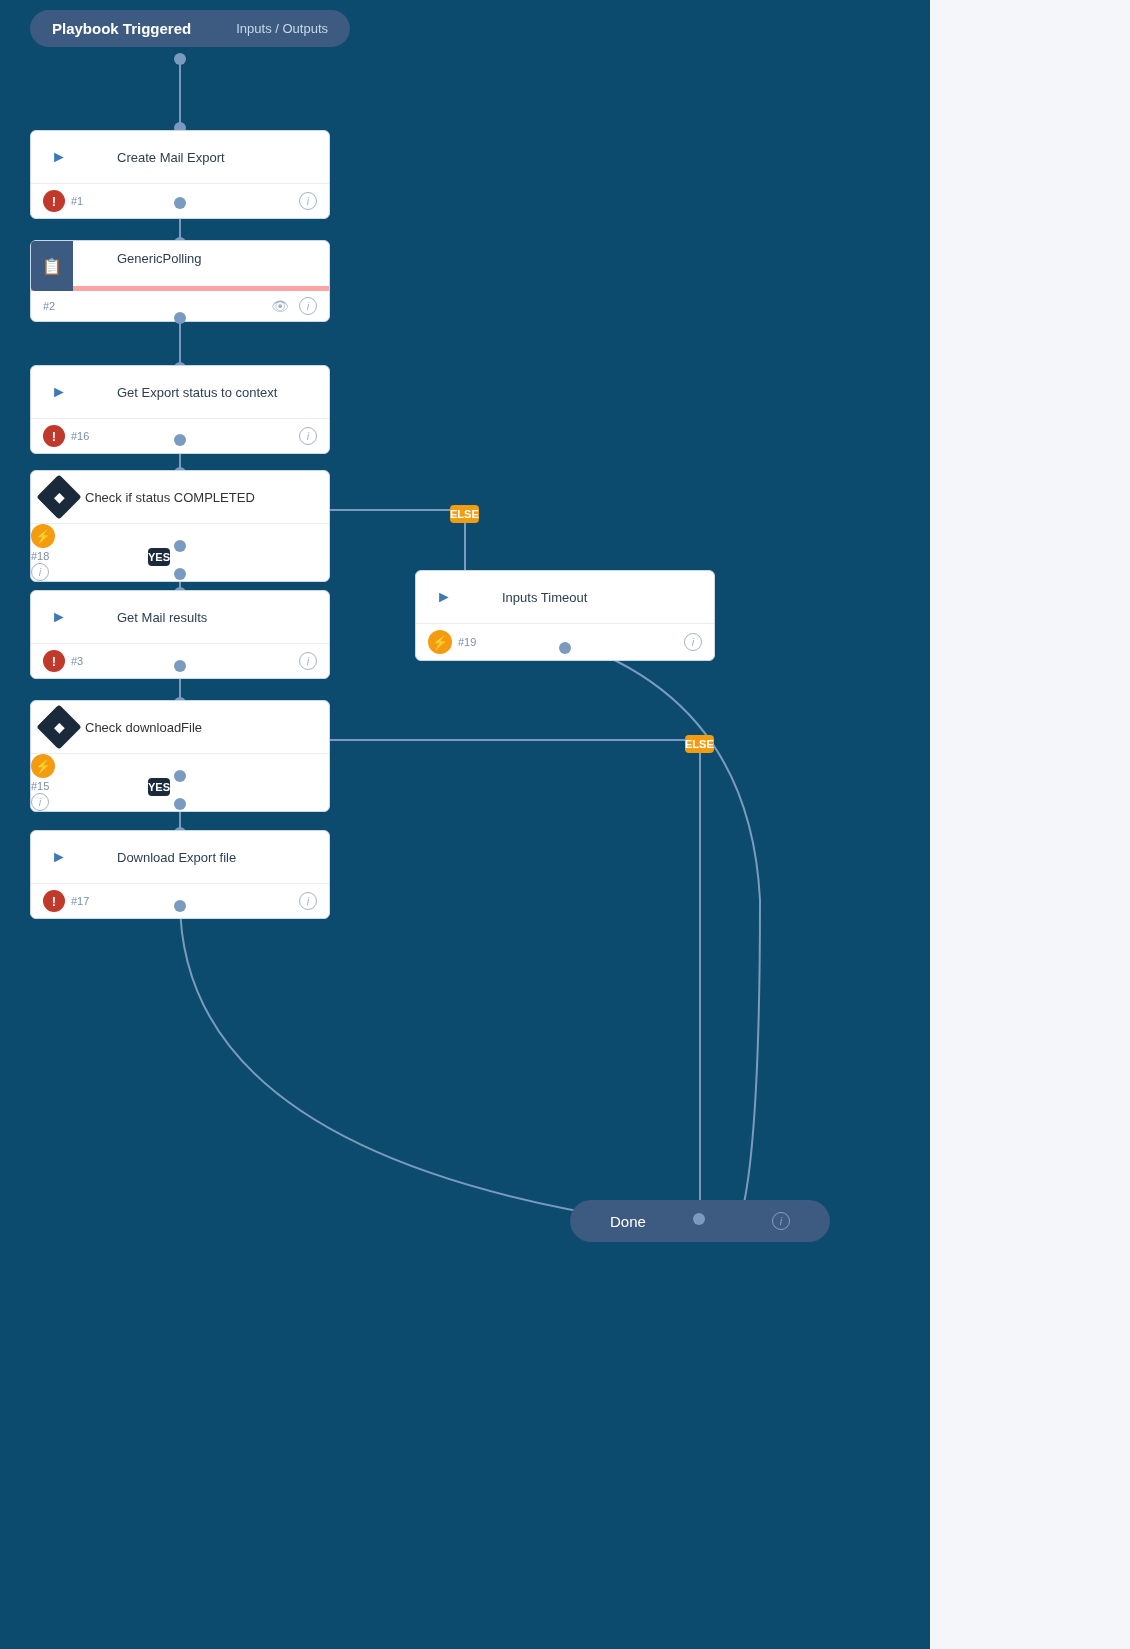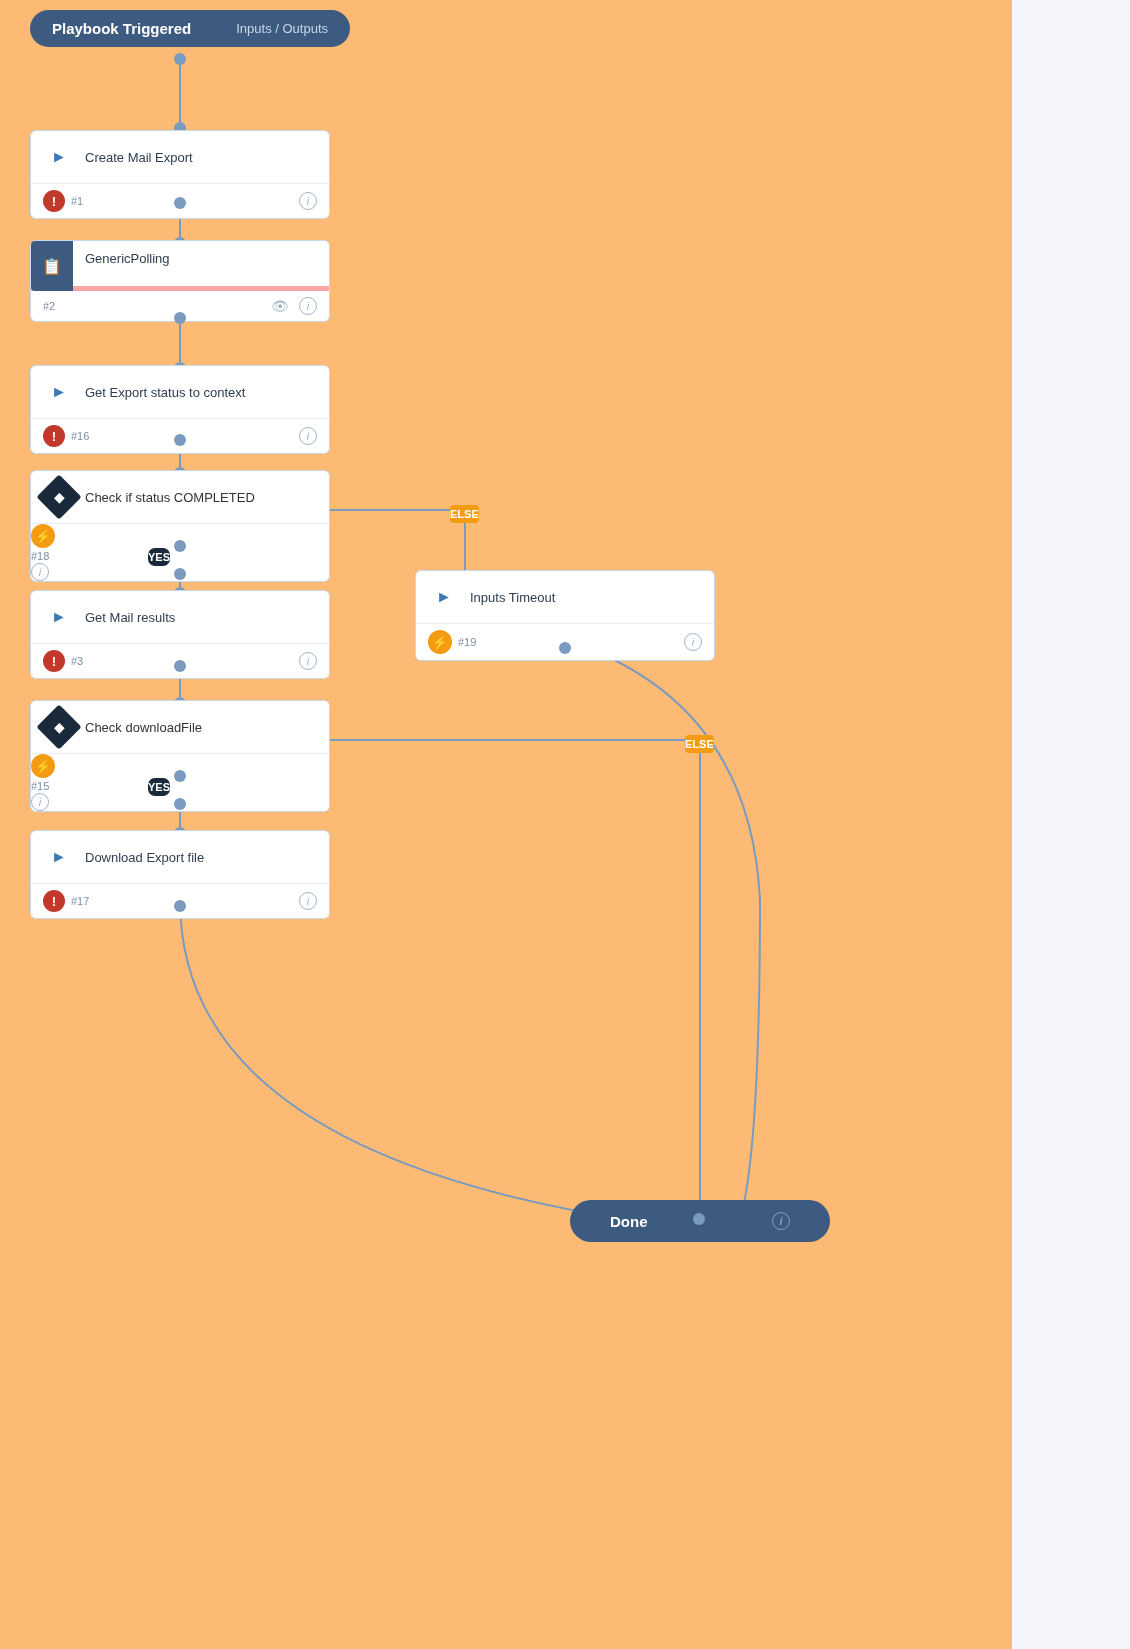--- a/index.html
+++ b/index.html
@@ -7,23 +7,23 @@
       background: #f5f6fa;
       font-family: -apple-system, BlinkMacSystemFont, 'Segoe UI', Arial, sans-serif;
       font-size: 13px;
       color: #333;
       width: 1130px;
       min-height: 1649px;
       overflow-x: hidden;
     }
     .canvas {
       position: relative;
-      width: 1012px;
+      width: 930px;
       min-height: 1649px;
-      background: #fdba74;
+      background: #0c4a6e;
     }
     svg.lines {
       position: absolute;
       top: 0; left: 0;
       width: 100%;
       height: 100%;
       pointer-events: none;
     }
     
     .trigger-node {
@@ -69,20 +69,21 @@
       height: 32px;
       display: flex;
       align-items: center;
       justify-content: center;
       flex-shrink: 0;
     }
     .step-card .card-title {
       font-size: 13px;
       font-weight: 500;
       color: #2c3e50;
+      margin-left: 32px;
     }
     .step-card .card-footer {
       display: flex;
       align-items: center;
       justify-content: space-between;
       padding: 6px 12px;
     }
     .step-card .card-footer-left {
       display: flex;
       align-items: center;
@@ -176,34 +177,33 @@
     .branch-label {
       position: absolute;
       border-radius: 4px;
       padding: 3px 0;
       font-size: 11px;
       font-weight: 700;
       color: #fff;
     }
     .branch-label.yes {
       background: #1a2a3a;
-      border-radius: 7px;
     }
     .branch-label.else {
       background: #f39c12;
     }
     
     .done-node {
       position: absolute;
       background: #3d5a80;
       border-radius: 30px;
       padding: 12px 40px;
       color: #fff;
       font-size: 15px;
-      font-weight: 700;
+      font-weight: 400;
       display: flex;
       align-items: center;
       justify-content: space-between;
       width: 260px;
     }
     
     .connector-dot {
       position: absolute;
       width: 12px;
       height: 12px;

